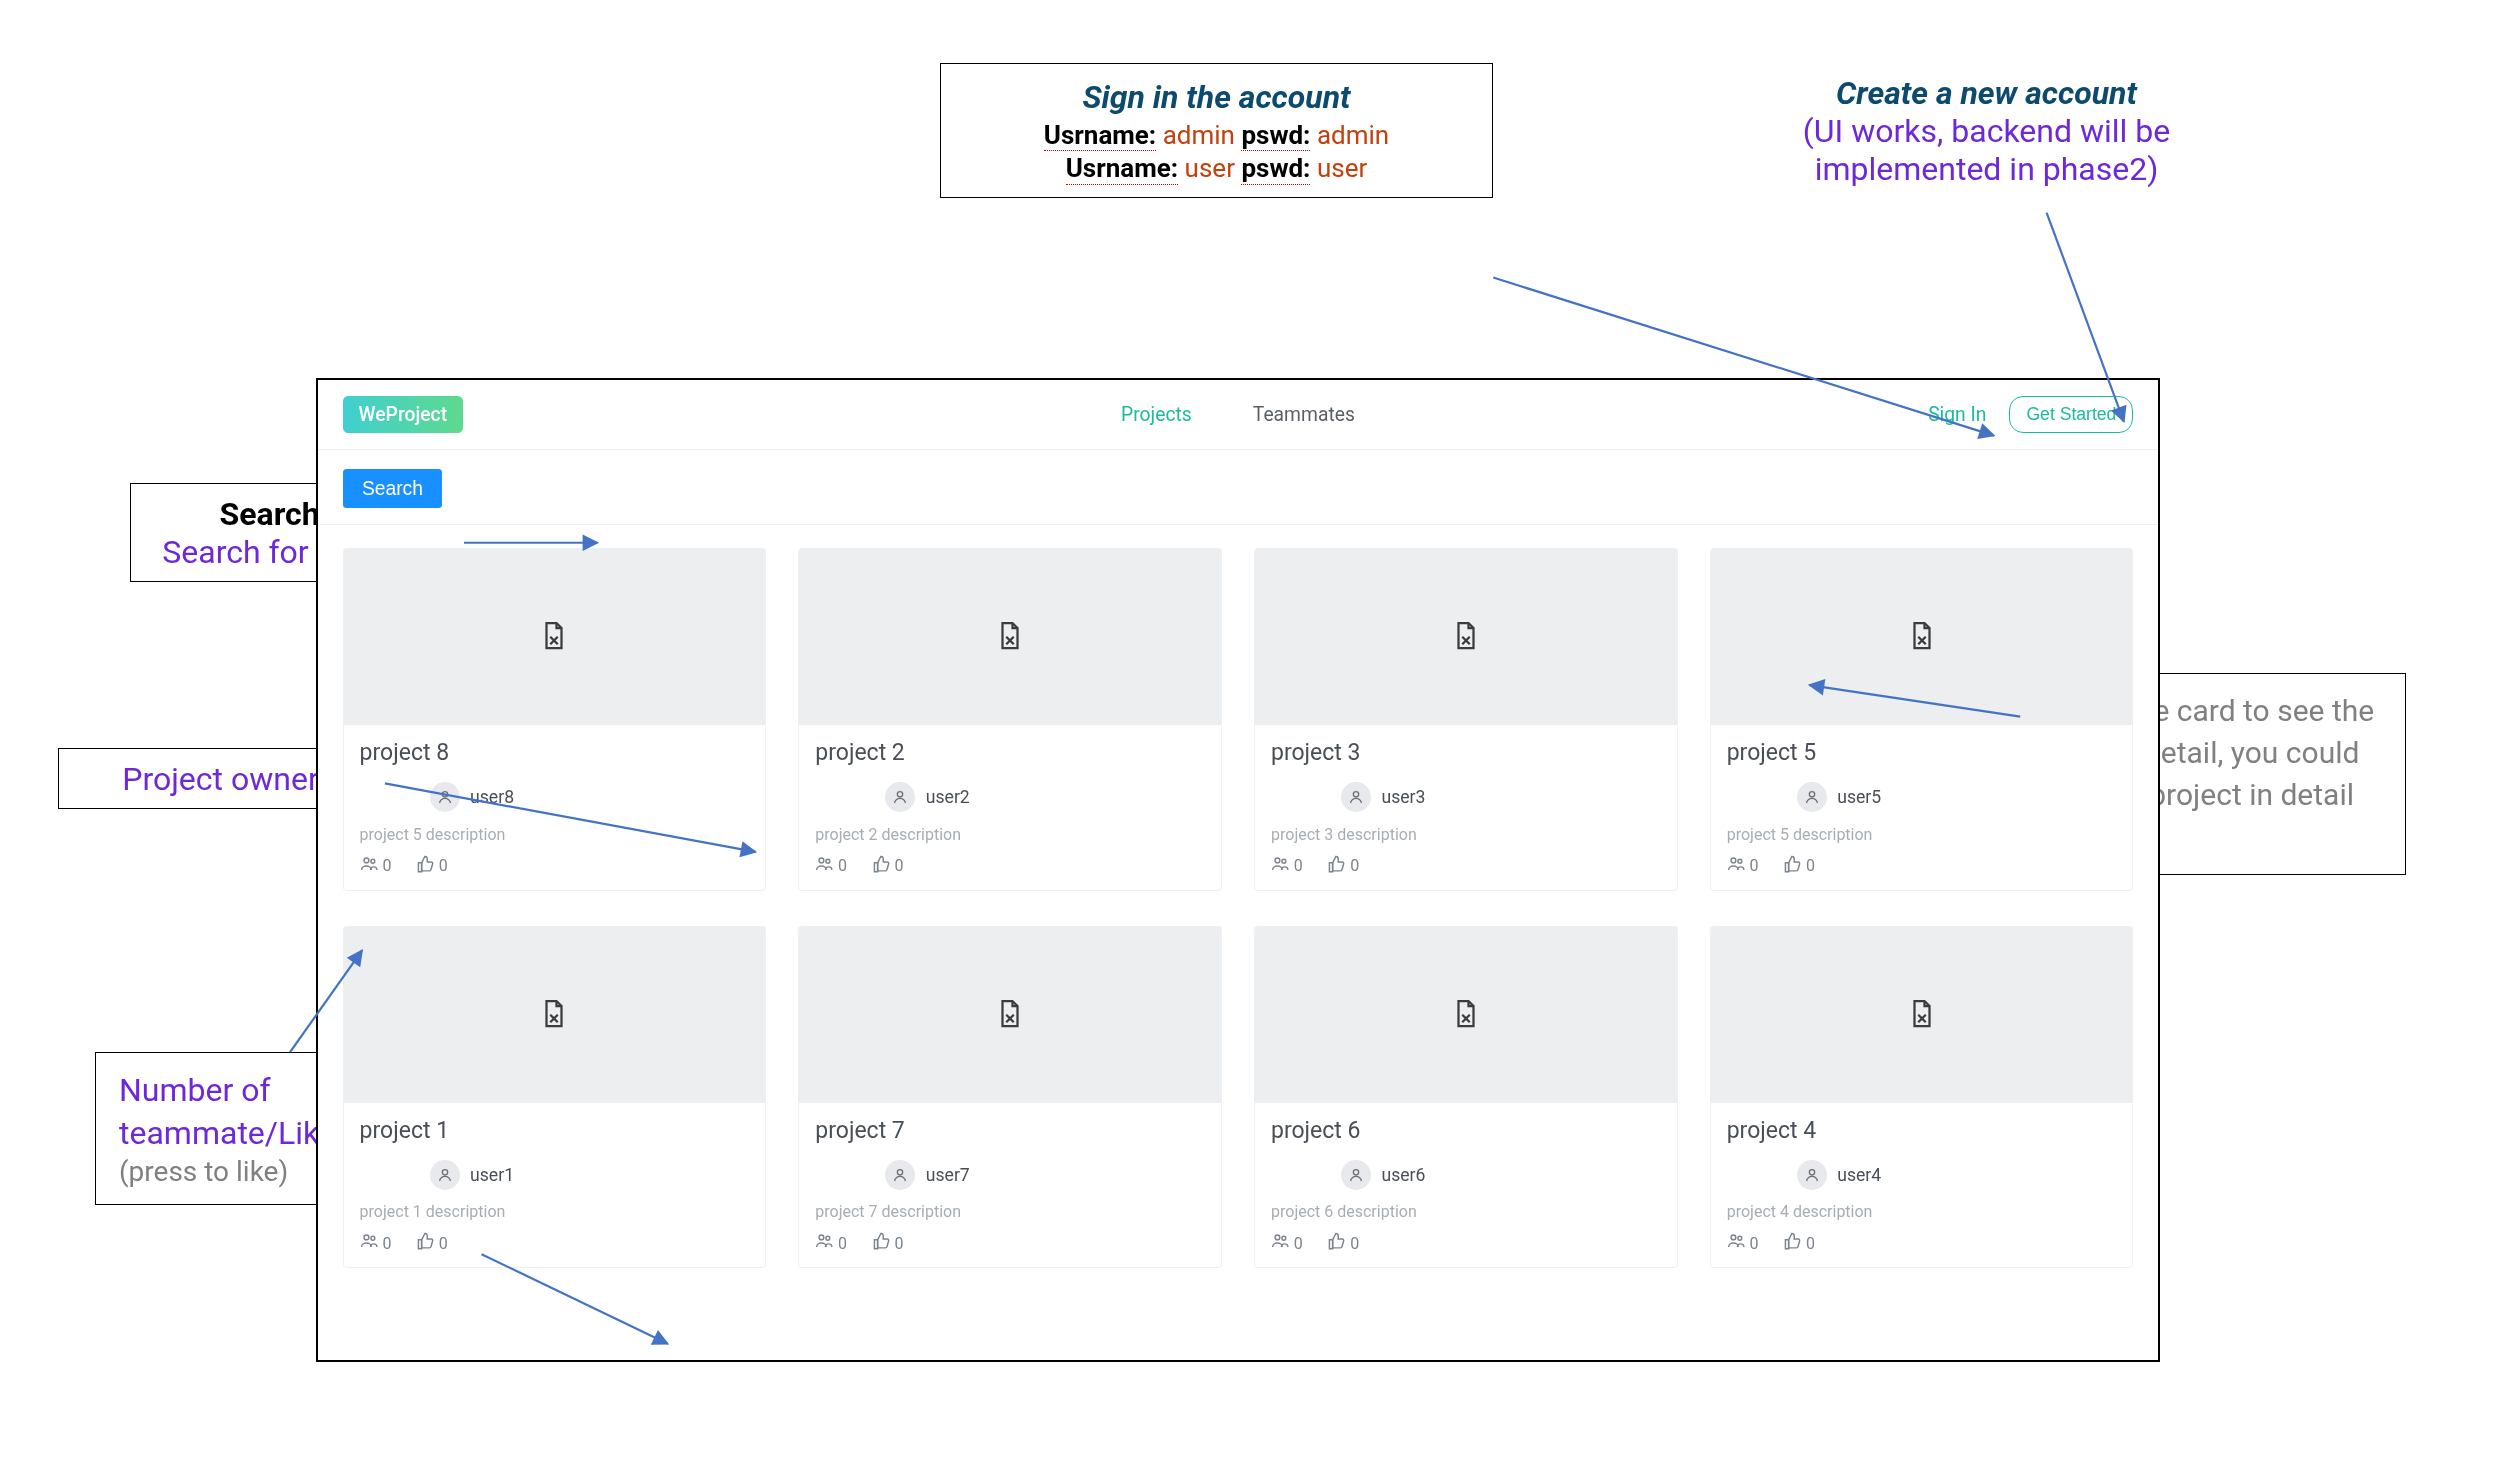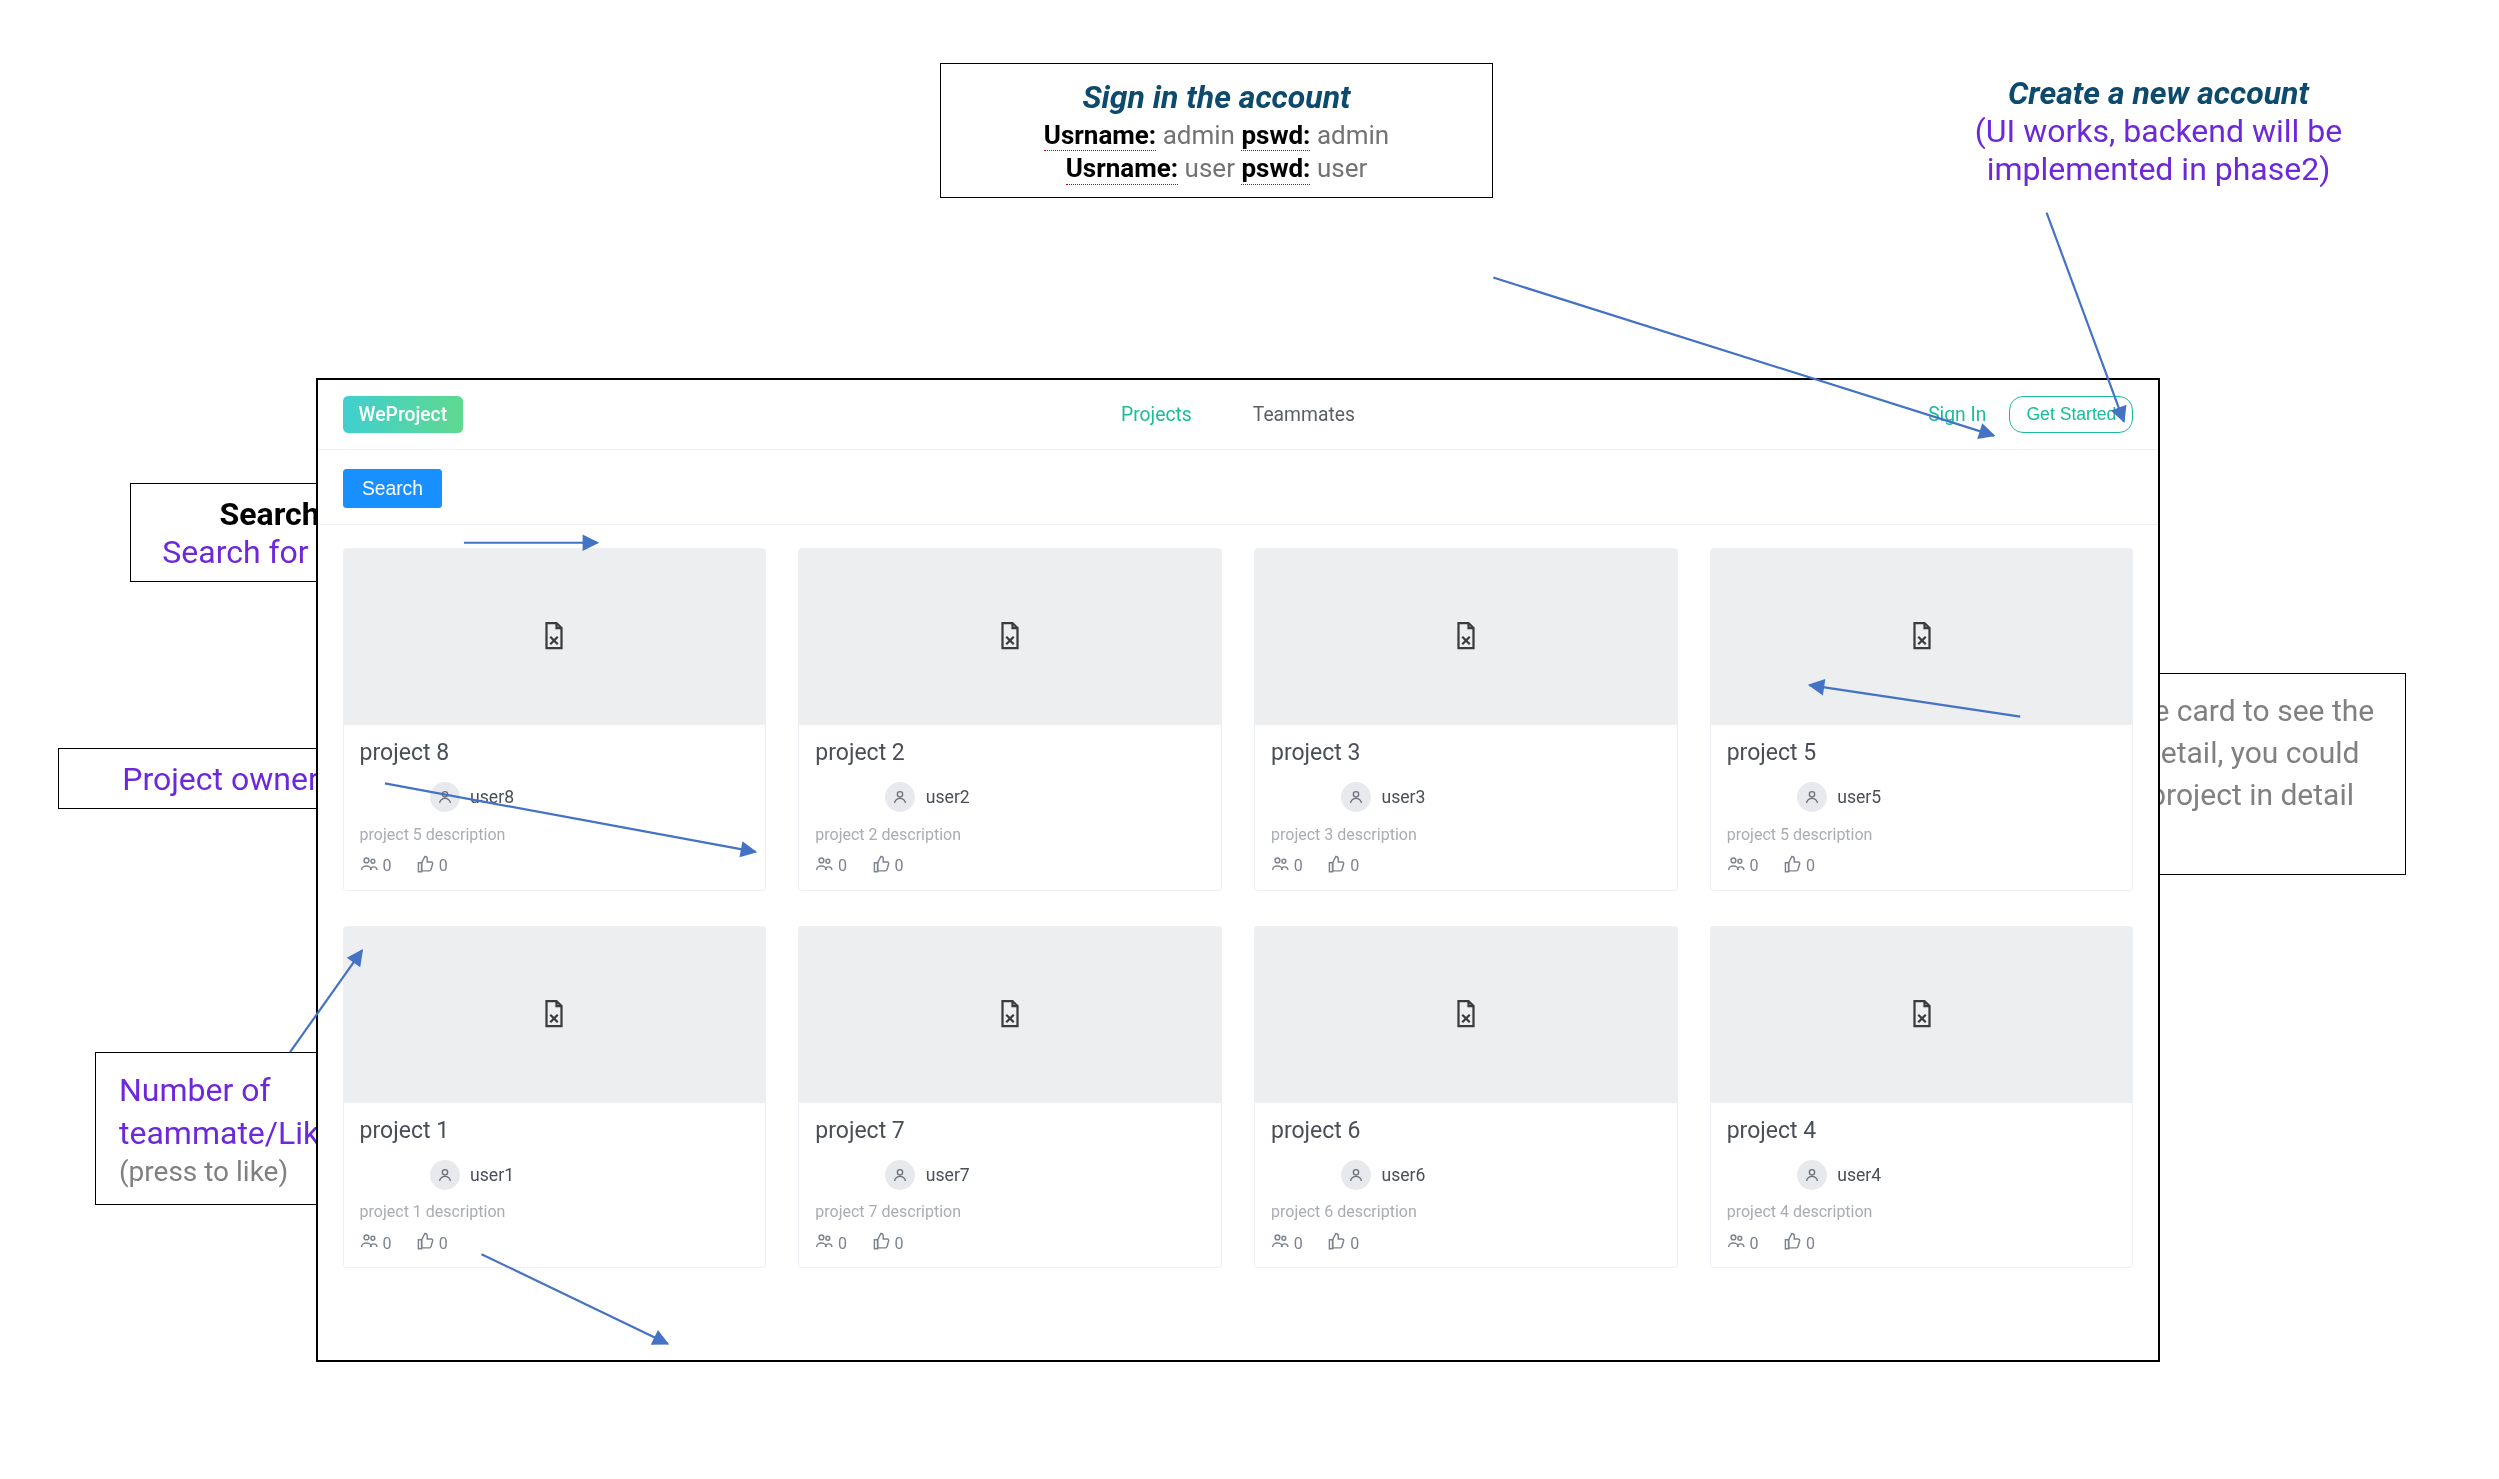--- a/index.html
+++ b/index.html
@@ -19,25 +19,25 @@
     border: 1.8px solid #000000;
     padding: 10.5px 19.3px;
     text-align: center;
   }
   .callout-title-bold { font-size: 32px; font-weight: 700; color: #000; }
   .callout-title-grey { font-size: 32px; font-weight: 700; color: #0c4a6e; font-style: italic; }
   .callout-blue { font-size: 32px; font-weight: 400; color: #6d28d9; }
   .callout-grey { font-size: 28px; font-weight: 400; color: #808080; }
   .cred-line { font-size: 26px; font-weight: 400; color: #000; margin-top: 3.5px; }
   .cred-line .lbl { color: #000; font-weight: 700; border-bottom: 1.8px dotted #cc0000; padding-bottom: 0.9px; }
-  .cred-line .val { color: #737373; font-weight: 400; }
+  .cred-line .val { color: #c2410c; font-weight: 400; }
 
   
   #callout-signin { left: 940px; top: 63px; width: 553px; padding: 14px 24.6px; }
-  #callout-create { left: 1908px; top: 63px; width: 501px; border: none; }
+  #callout-create { left: 1736px; top: 63px; width: 501px; border: none; }
   #callout-searchbar { left: 130px; top: 483px; width: 334px; }
   #callout-owner    { left: 58px;  top: 748px; width: 325px; }
   #callout-stats    { left: 95px; top: 1052px; width: 386px; text-align: left; padding: 16px 23px; }
   #callout-card     { left: 2020px; top: 673px; width: 386px; text-align: left; padding: 16px 23px; line-height:1.4;}
 
   
   #app-frame {
     position: absolute;
     left: 316px;
     top: 378px;

